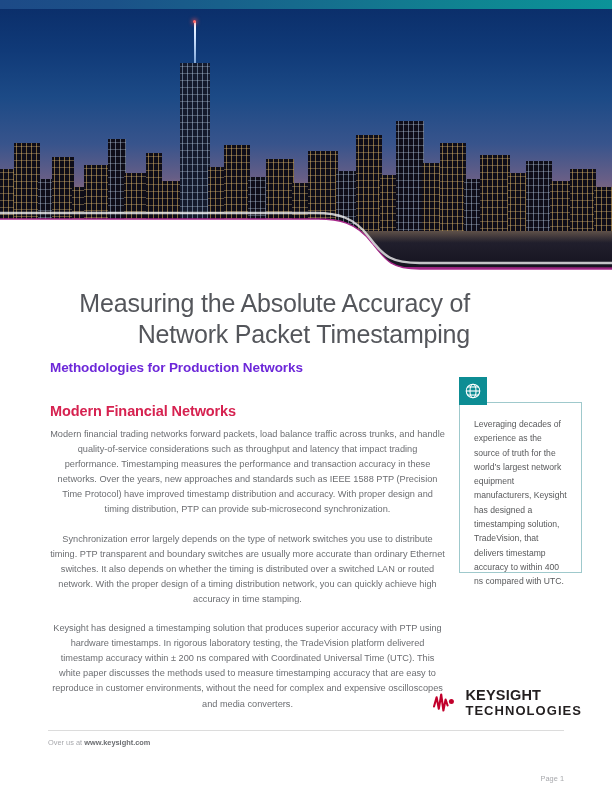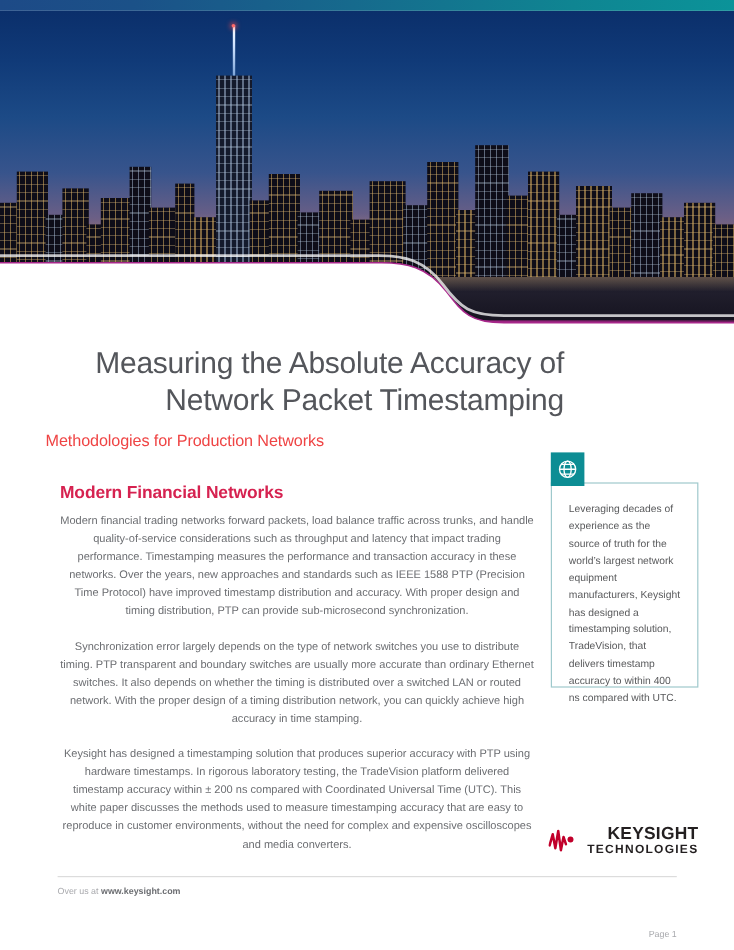--- a/index.html
+++ b/index.html
@@ -73,22 +73,22 @@
   }
 
   
   .title{
     position:absolute;left:50px;top:288px;width:420px;z-index:5;
     font-size:25px;line-height:31px;color:#54565b;font-weight:400;
     letter-spacing:-.2px;
     text-align:right;
   }
   .subtitle{
-    position:absolute;left:38px;top:360px;width:400px;z-index:5;
-    font-size:13.5px;color:#ef4444;font-weight:400;letter-spacing:-.1px;
+    position:absolute;left:50px;top:360px;width:400px;z-index:5;
+    font-size:13.5px;color:#6d28d9;font-weight:700;letter-spacing:-.1px;
   }
 
   
   .section-head{
     position:absolute;left:50px;top:403px;width:400px;z-index:5;
     color:#d62250;font-size:14.5px;font-weight:bold;letter-spacing:-.1px;
   }
   .body-col{
     position:absolute;left:50px;top:427px;width:395px;z-index:5;
     font-size:9.2px;line-height:15.1px;color:#6c6e72;text-align:center;
@@ -104,23 +104,23 @@
     position:absolute;left:459px;top:402px;width:123px;height:171px;z-index:5;
     border:1px solid #9fc9cc;box-sizing:border-box;background:#fff;
   }
   .callout-text{
     position:absolute;left:14px;top:14px;right:12px;
     font-size:8.6px;line-height:14.3px;color:#58595b;
   }
 
   
   .logo{position:absolute;right:30px;top:688px;z-index:5;display:flex;align-items:center;gap:6px;}
-  .logo-word{line-height:1;text-align:right;}
+  .logo-word{line-height:1;}
   .logo-name{font-size:14.5px;font-weight:bold;color:#231f20;letter-spacing:.2px;}
-  .logo-sub{font-size:10px;font-weight:bold;color:#231f20;letter-spacing:1.05px;margin-top:1.5px;}
+  .logo-sub{font-size:13px;font-weight:bold;color:#231f20;letter-spacing:1.05px;margin-top:1.5px;}
 
   
   .footer-rule{
     position:absolute;left:48px;top:730px;width:516px;height:1px;background:#dcdcdc;z-index:5;
   }
   .footer-left{
     position:absolute;left:48px;top:738px;z-index:5;
     font-size:7.4px;color:#a8a9ad;
   }
   .footer-left b{color:#6c6e72;font-weight:bold;}

